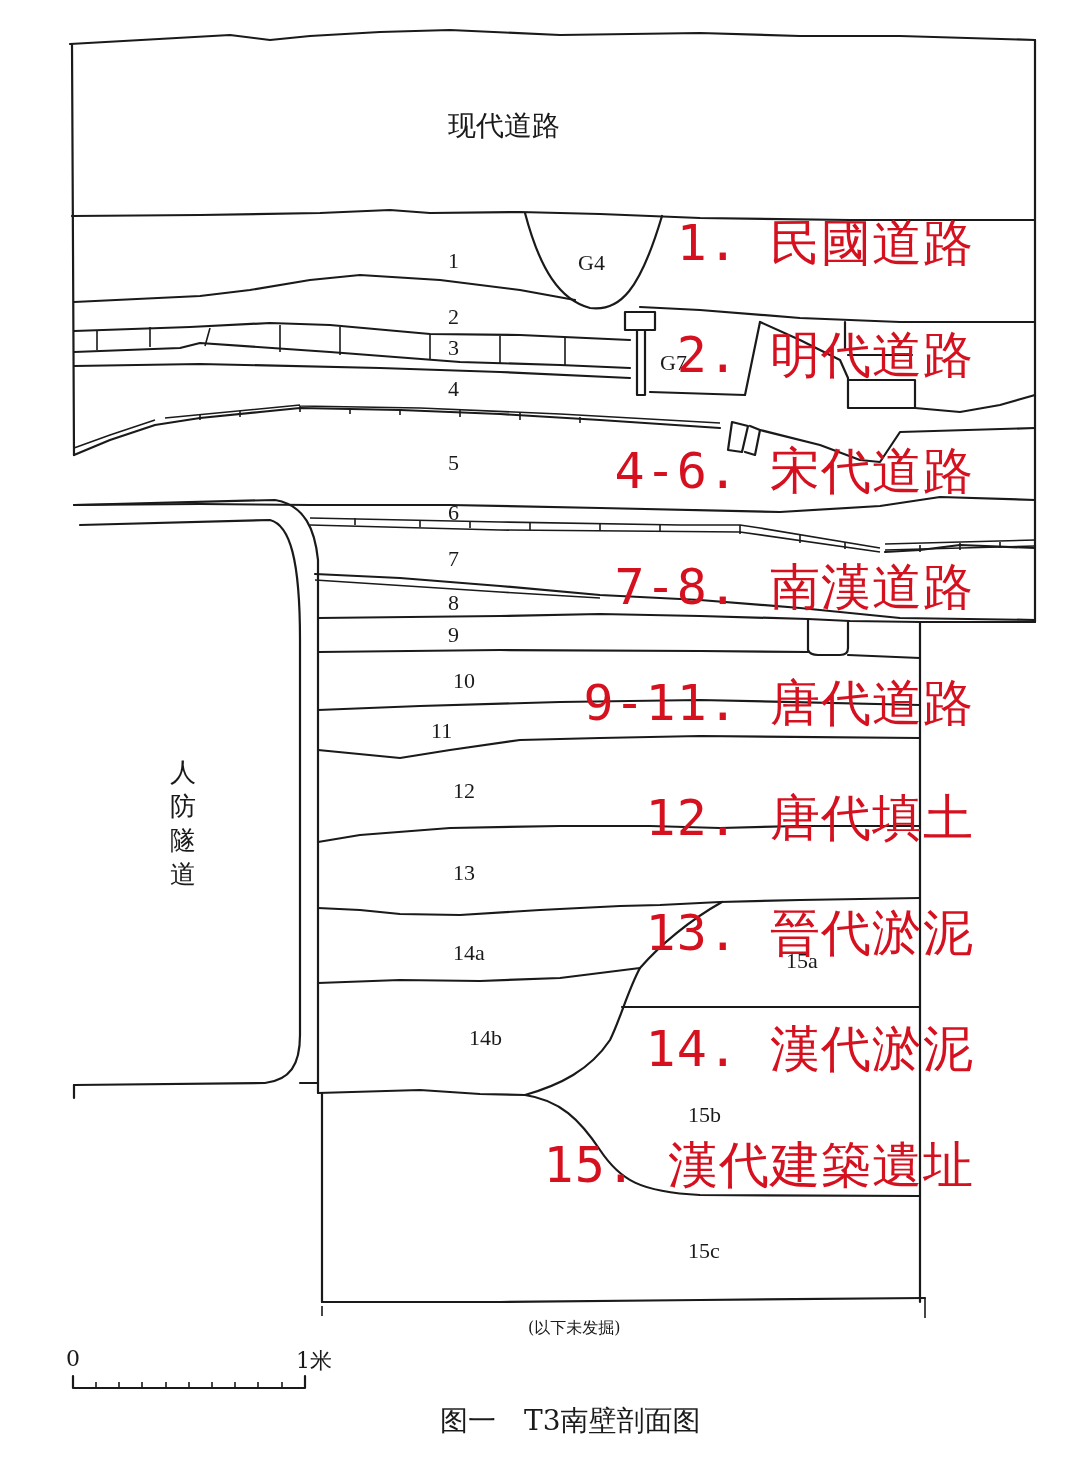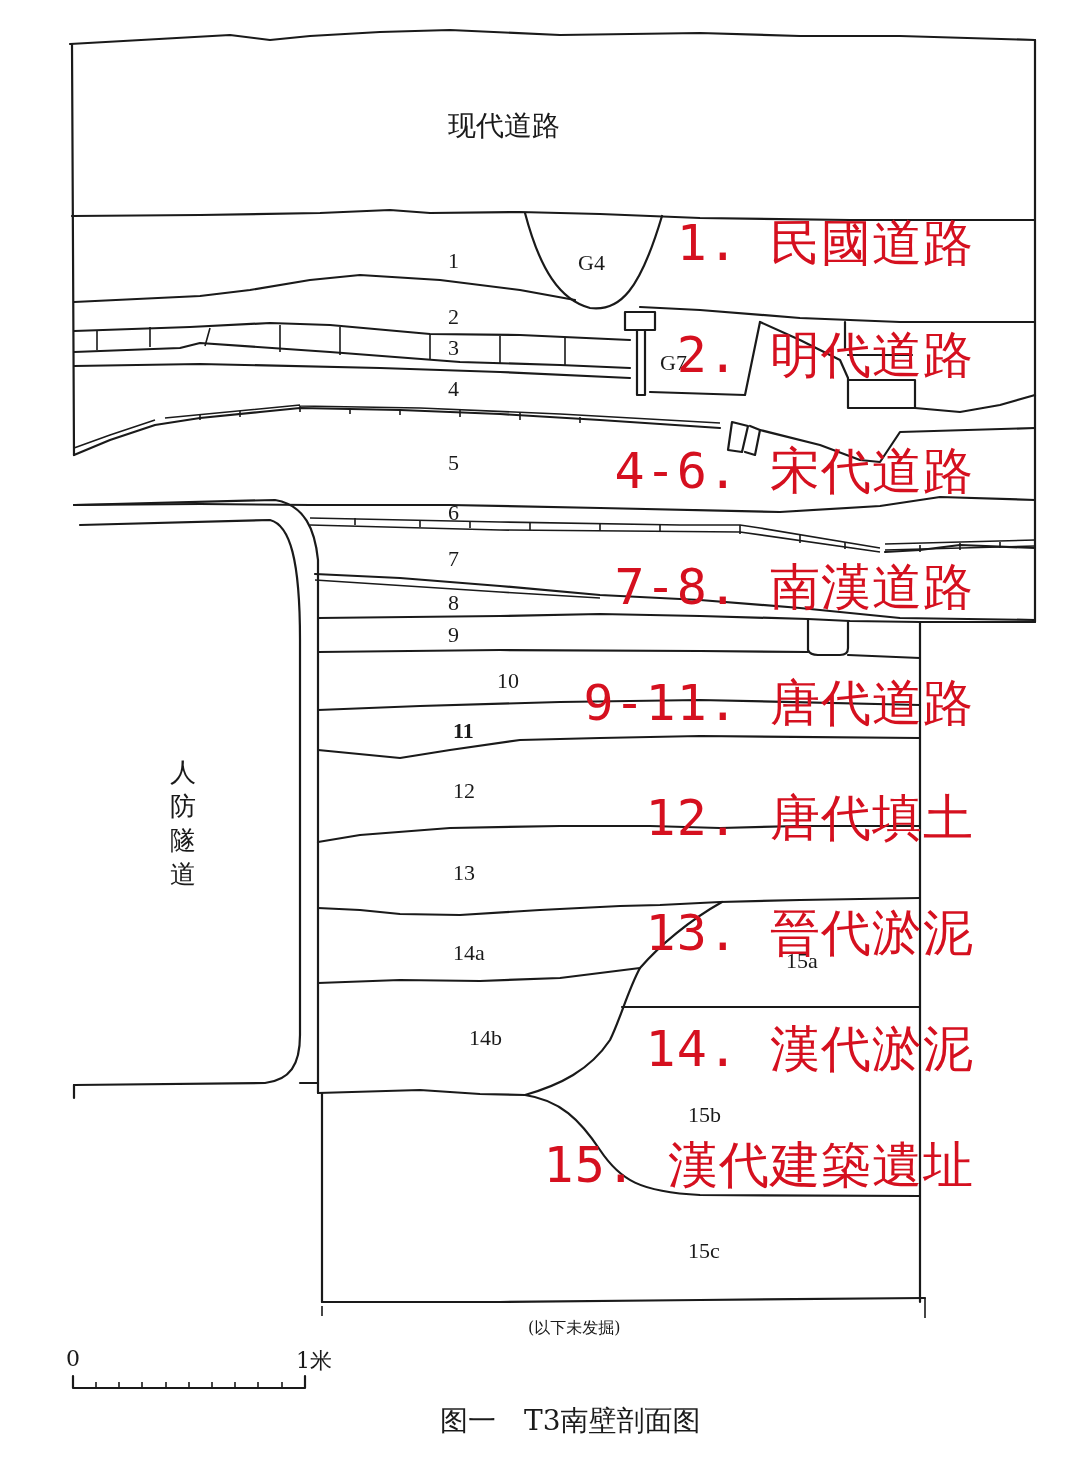--- a/index.html
+++ b/index.html
@@ -102,22 +102,22 @@
 <div class="lbl" style="left:578px;top:252px;">G4</div>
 <div class="lbl" style="left:448px;top:306px;">2</div>
 <div class="lbl" style="left:448px;top:337px;">3</div>
 <div class="lbl" style="left:660px;top:352px;">G7</div>
 <div class="lbl" style="left:448px;top:378px;">4</div>
 <div class="lbl" style="left:448px;top:452px;">5</div>
 <div class="lbl" style="left:448px;top:502px;">6</div>
 <div class="lbl" style="left:448px;top:548px;">7</div>
 <div class="lbl" style="left:448px;top:592px;">8</div>
 <div class="lbl" style="left:448px;top:624px;">9</div>
-<div class="lbl" style="left:453px;top:670px;margin-left:44px;">10</div>
-<div class="lbl" style="left:453px;top:720px;font-weight:bold;">11</div>
+<div class="lbl" style="left:453px;top:670px;">10</div>
+<div class="lbl" style="left:431px;top:720px;">11</div>
 <div class="lbl" style="left:453px;top:780px;">12</div>
 <div class="lbl" style="left:453px;top:862px;">13</div>
 <div class="lbl" style="left:453px;top:942px;">14a</div>
 <div class="lbl" style="left:469px;top:1027px;">14b</div>
 <div class="lbl" style="left:786px;top:950px;">15a</div>
 <div class="lbl" style="left:688px;top:1104px;">15b</div>
 <div class="lbl" style="left:688px;top:1240px;">15c</div>
 
 <div class="vert" style="left:168px;top:755px;">
   <div>人</div>

